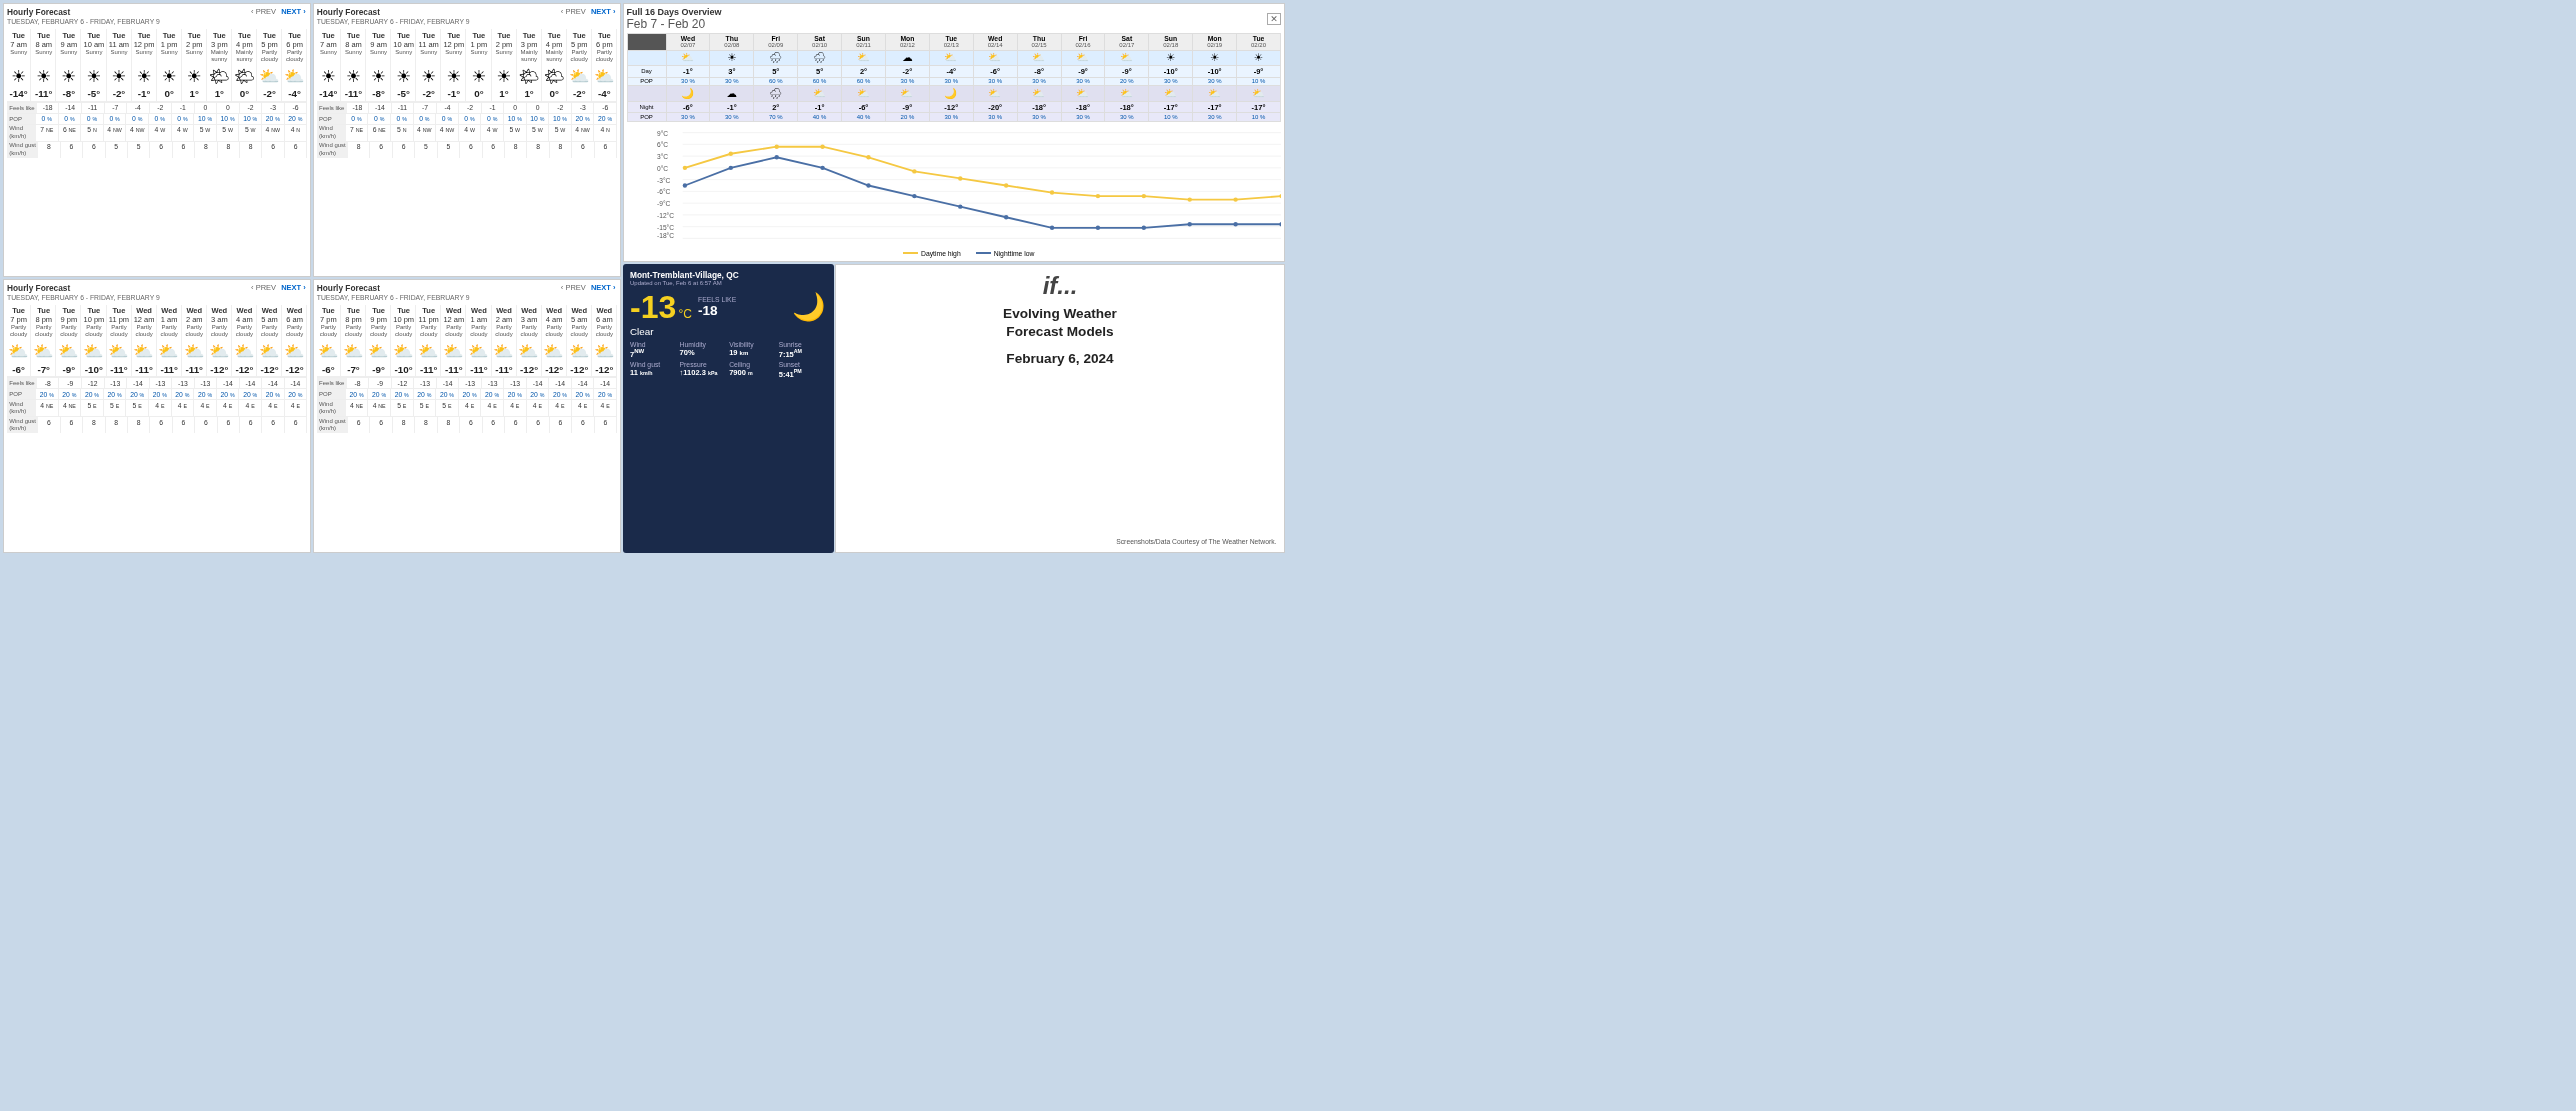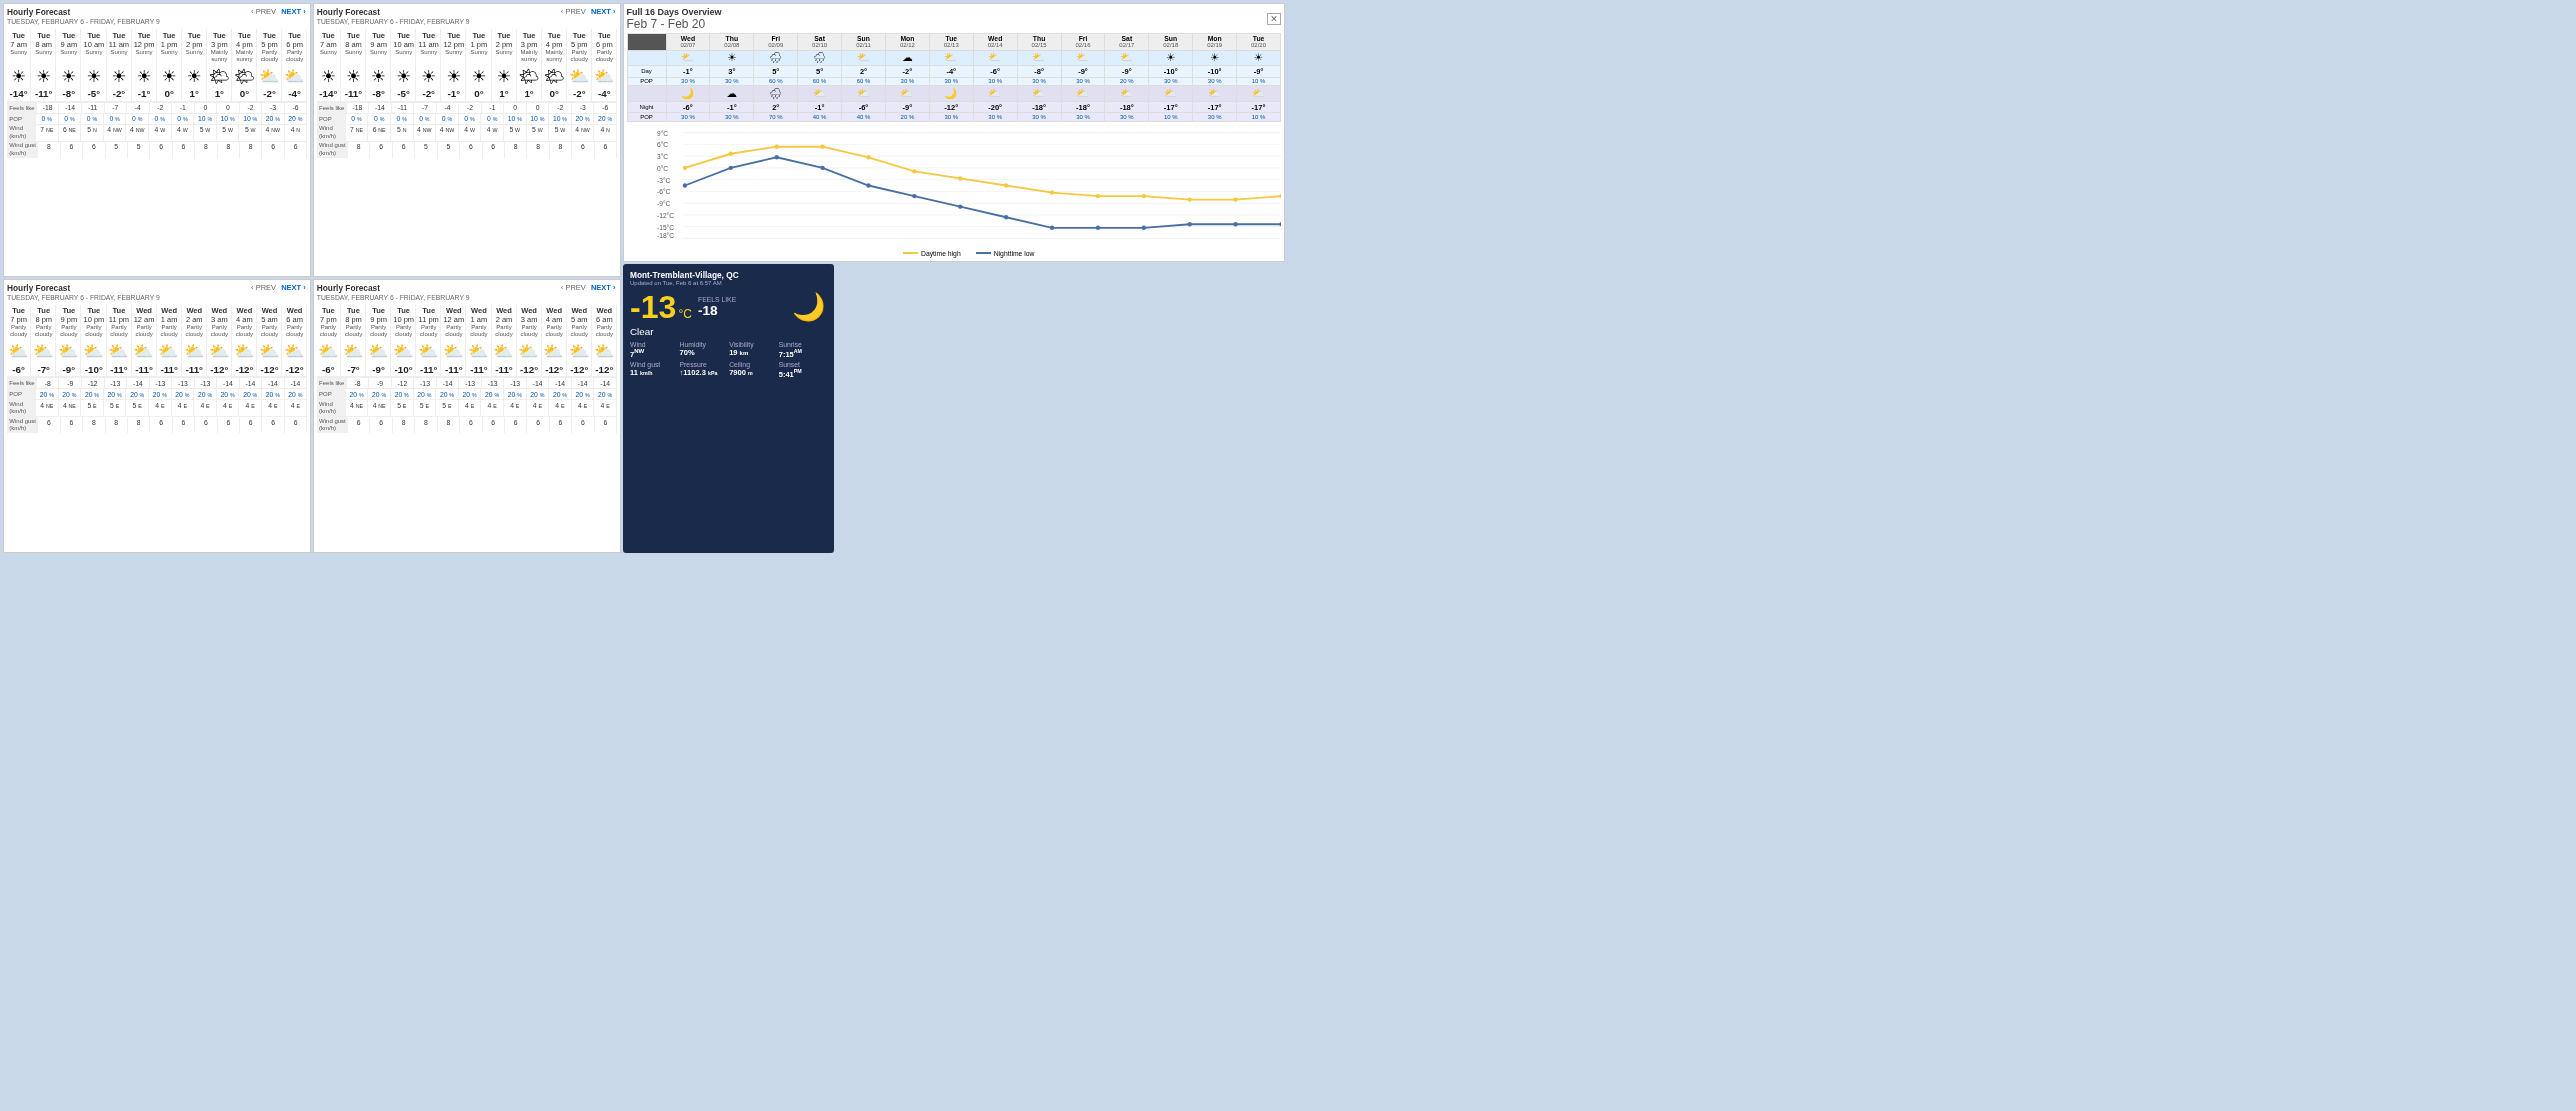--- a/index.html
+++ b/index.html
@@ -1443,17 +1443,24 @@
             <div class="label">Ceiling</div>
             <div class="value"><span>7900</span> <span style="font-size:5.3px;">m</span></div>
           </div>
           <div class="cw-detail-item">
             <div class="label">Sunset</div>
             <div class="value"><span>5:41</span><span style="font-size:5.3px;vertical-align:super;">PM</span></div>
           </div>
         </div>
       </div>
 
+      <div class="evolving-panel">
+        <div class="evolving-logo">if...</div>
+        <div class="evolving-title">Evolving Weather</div>
+        <div class="evolving-subtitle">Forecast Models</div>
+        <div class="evolving-date">February 6, 2024</div>
+        <div class="screenshot-credit">Screenshots/Data Courtesy of The Weather Network.</div>
+      </div>
 
     </div>
   </div>
 </div>
 
 
 </body></html>

